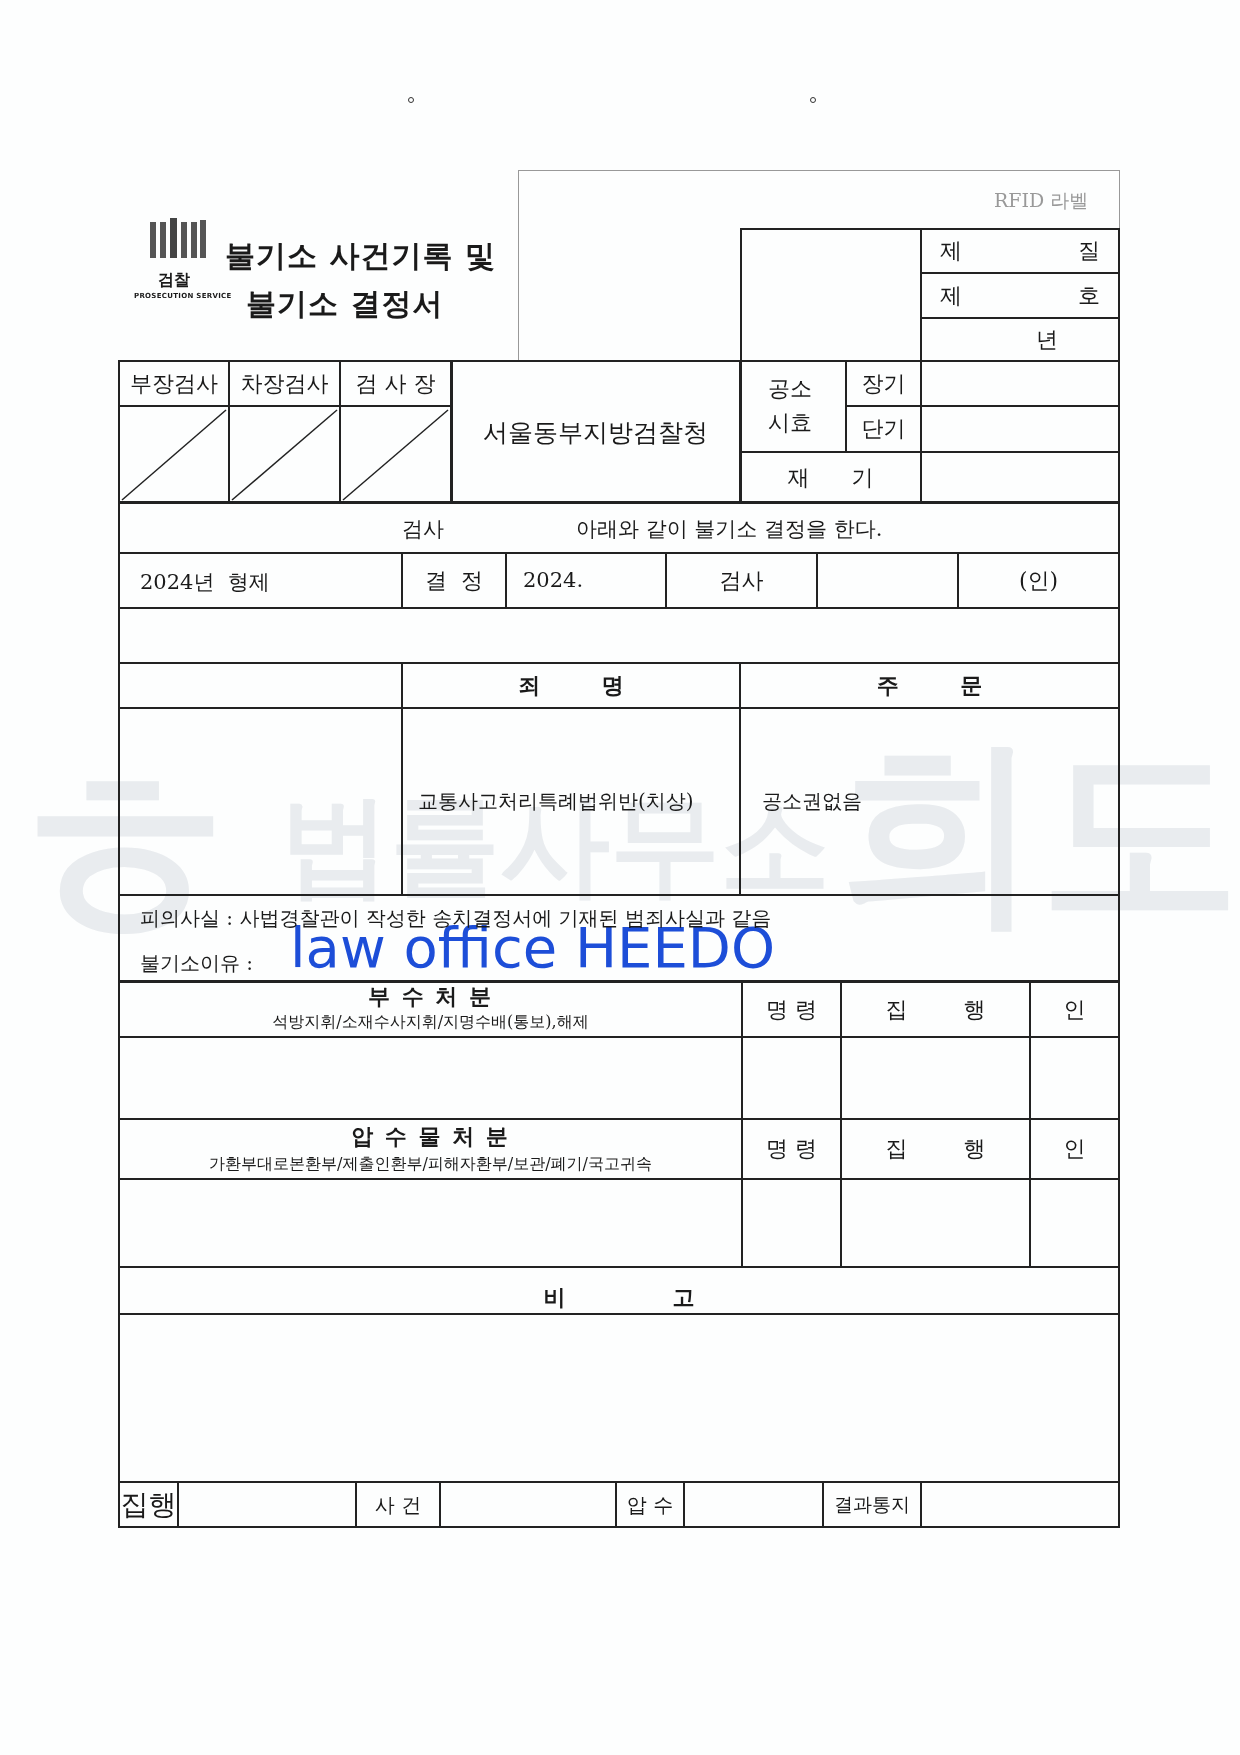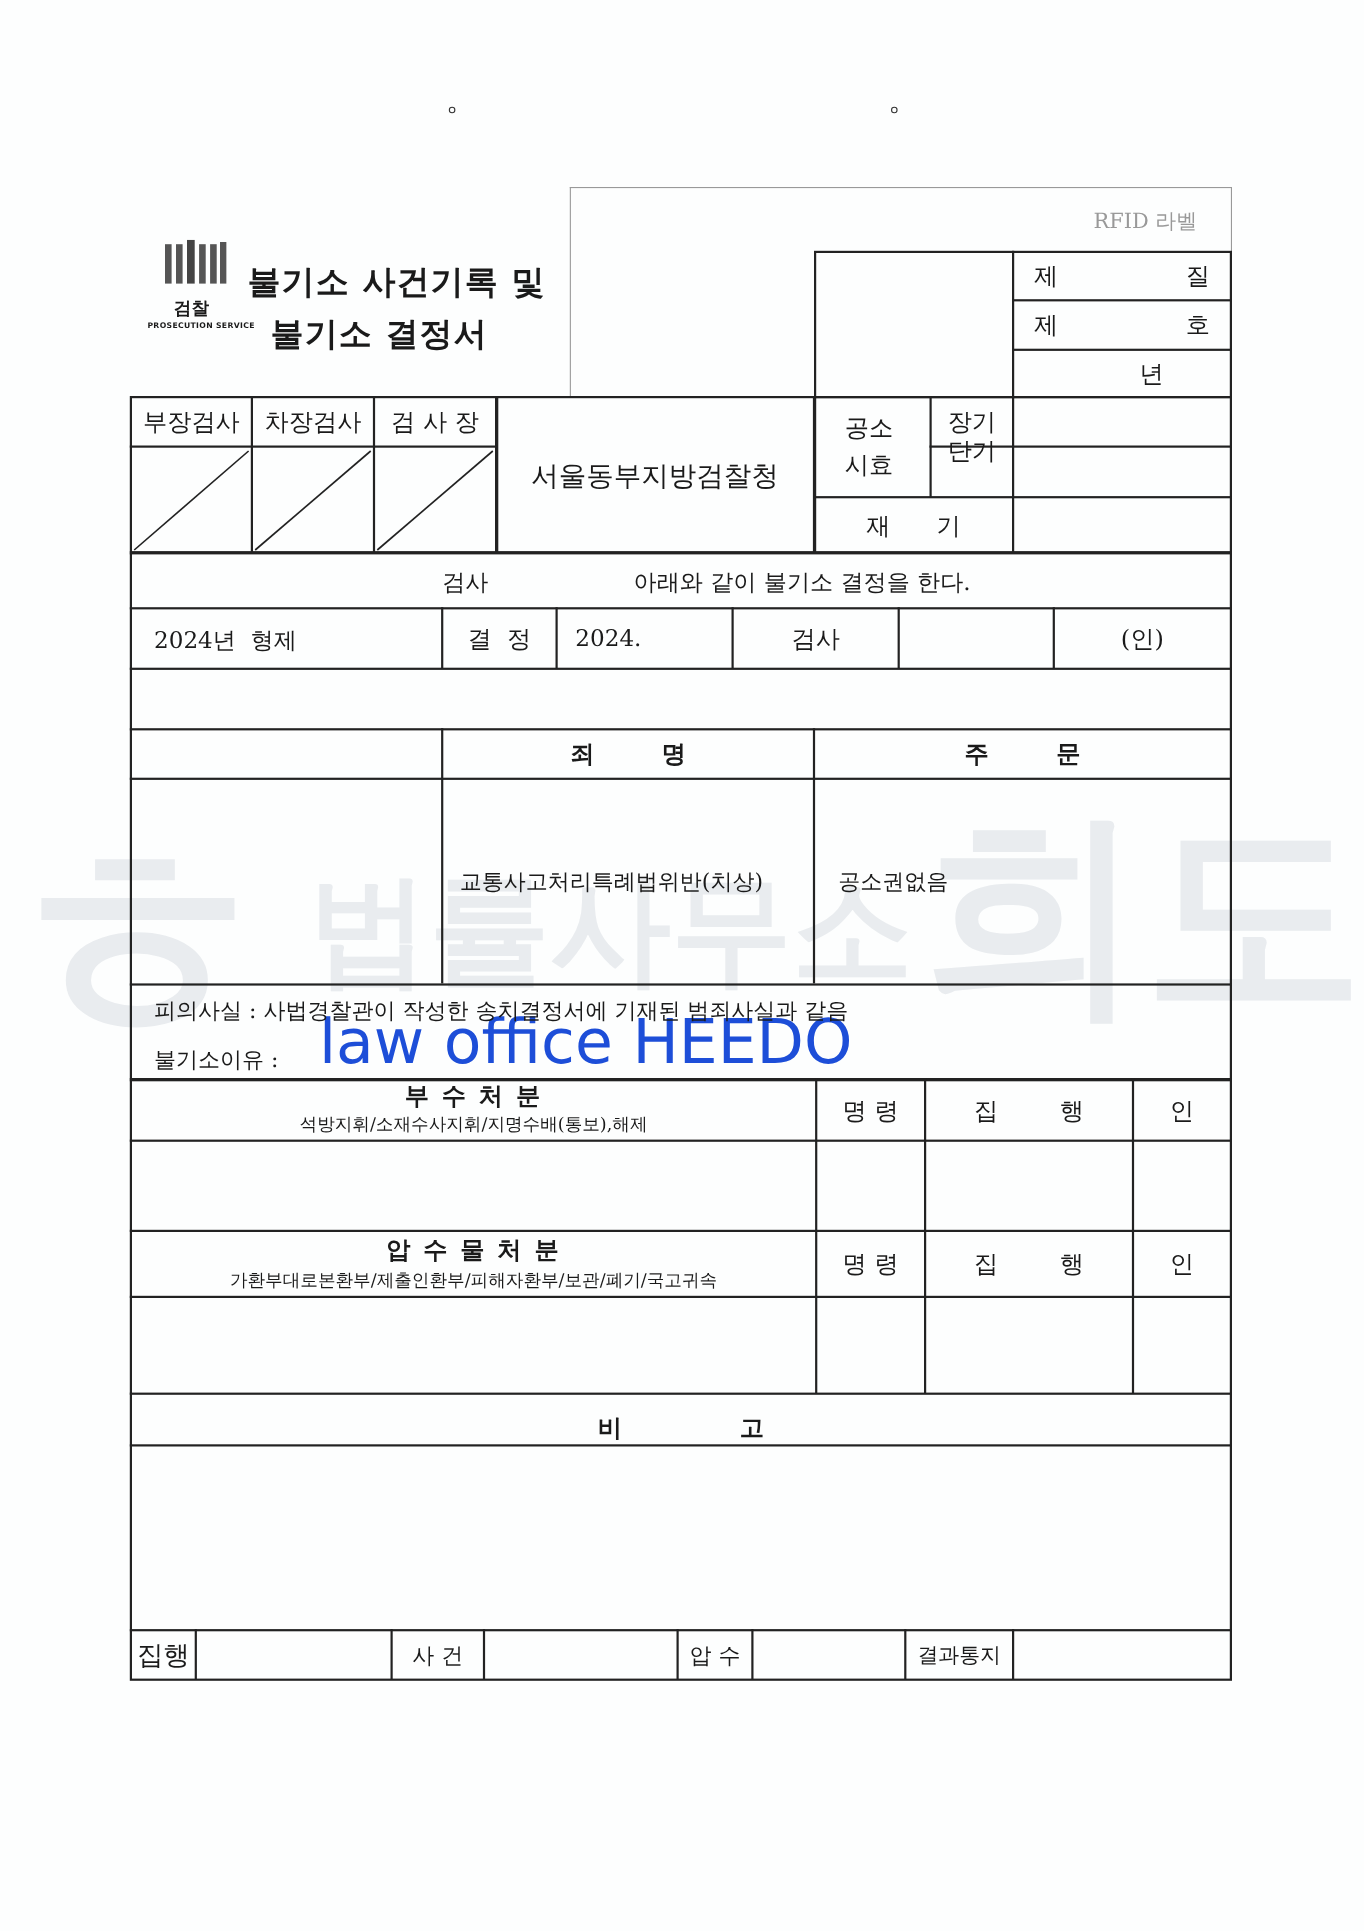--- a/index.html
+++ b/index.html
@@ -82,21 +82,21 @@
   </div>
   <div class="cell" style="left:452px; top:362px; width:287px; height:140px; font-size:25px;">서울동부지방검찰청</div>
 
   <div class="vl" style="left:845px; top:360px; width:1.5px; height:92px;"></div>
   <div class="vl" style="left:920px; top:360px; width:1.5px; height:142px;"></div>
   <div class="hl" style="left:845px; top:405px; width:275px; height:1.5px;"></div>
   <div class="hl" style="left:741px; top:451px; width:379px; height:1.5px;"></div>
   <div class="abs" style="left:768px; top:374px; font-size:22px;">공소</div>
   <div class="abs" style="left:768px; top:408px; font-size:22px;">시효</div>
   <div class="cell" style="left:847px; top:362px; width:73px; height:43px;">장기</div>
-  <div class="cell" style="left:847px; top:388px; width:73px; height:44px;">단기</div>
+  <div class="cell" style="left:847px; top:407px; width:73px; height:44px;">단기</div>
   <div class="abs" style="left:922px; top:362px; width:196px; height:43px;"></div>
   <div class="abs" style="left:922px; top:407px; width:196px; height:44px;"></div>
   <div class="cell" style="left:741px; top:453px; width:179px; height:49px; white-space:pre;">재      기</div>
   <div class="abs" style="left:922px; top:453px; width:196px; height:49px;"></div>
 
   <div class="hl" style="left:118px; top:501px; width:1002px; height:2.5px;"></div>
 
   <div class="abs" style="left:402px; top:515px; font-size:21px;">검사</div>
   <div class="abs" style="left:576px; top:515px; font-size:21px;">아래와 같이 불기소 결정을 한다.</div>
   <div class="hl" style="left:118px; top:552px; width:1002px; height:1.5px;"></div>
@@ -164,21 +164,21 @@
   <div class="abs" style="left:120px; top:1315px; width:998px; height:166px;"></div>
   <div class="hl" style="left:118px; top:1481px; width:1002px; height:2px;"></div>
 
   <div class="vl" style="left:177px; top:1481px; width:1.5px; height:46px;"></div>
   <div class="vl" style="left:355px; top:1481px; width:1.5px; height:46px;"></div>
   <div class="vl" style="left:439px; top:1481px; width:1.5px; height:46px;"></div>
   <div class="vl" style="left:615px; top:1481px; width:1.5px; height:46px;"></div>
   <div class="vl" style="left:683px; top:1481px; width:1.5px; height:46px;"></div>
   <div class="vl" style="left:822px; top:1481px; width:1.5px; height:46px;"></div>
   <div class="vl" style="left:920px; top:1481px; width:1.5px; height:46px;"></div>
-  <div class="cell" style="left:120px; top:1483px; width:57px; height:44px; font-size:24px;">집행</div>
+  <div class="cell" style="left:120px; top:1483px; width:57px; height:44px; font-size:28px;">집행</div>
   <div class="abs" style="left:179px; top:1483px; width:176px; height:44px;"></div>
   <div class="cell" style="left:357px; top:1483px; width:82px; height:44px; font-size:20px;">사 건</div>
   <div class="abs" style="left:441px; top:1483px; width:174px; height:44px;"></div>
   <div class="cell" style="left:617px; top:1483px; width:66px; height:44px; font-size:20px;">압 수</div>
   <div class="abs" style="left:685px; top:1483px; width:137px; height:44px;"></div>
   <div class="cell" style="left:824px; top:1483px; width:96px; height:44px; font-size:19px;text-align:right;">결과통지</div>
   <div class="abs" style="left:922px; top:1483px; width:196px; height:44px;"></div>
 
 </div>
 

